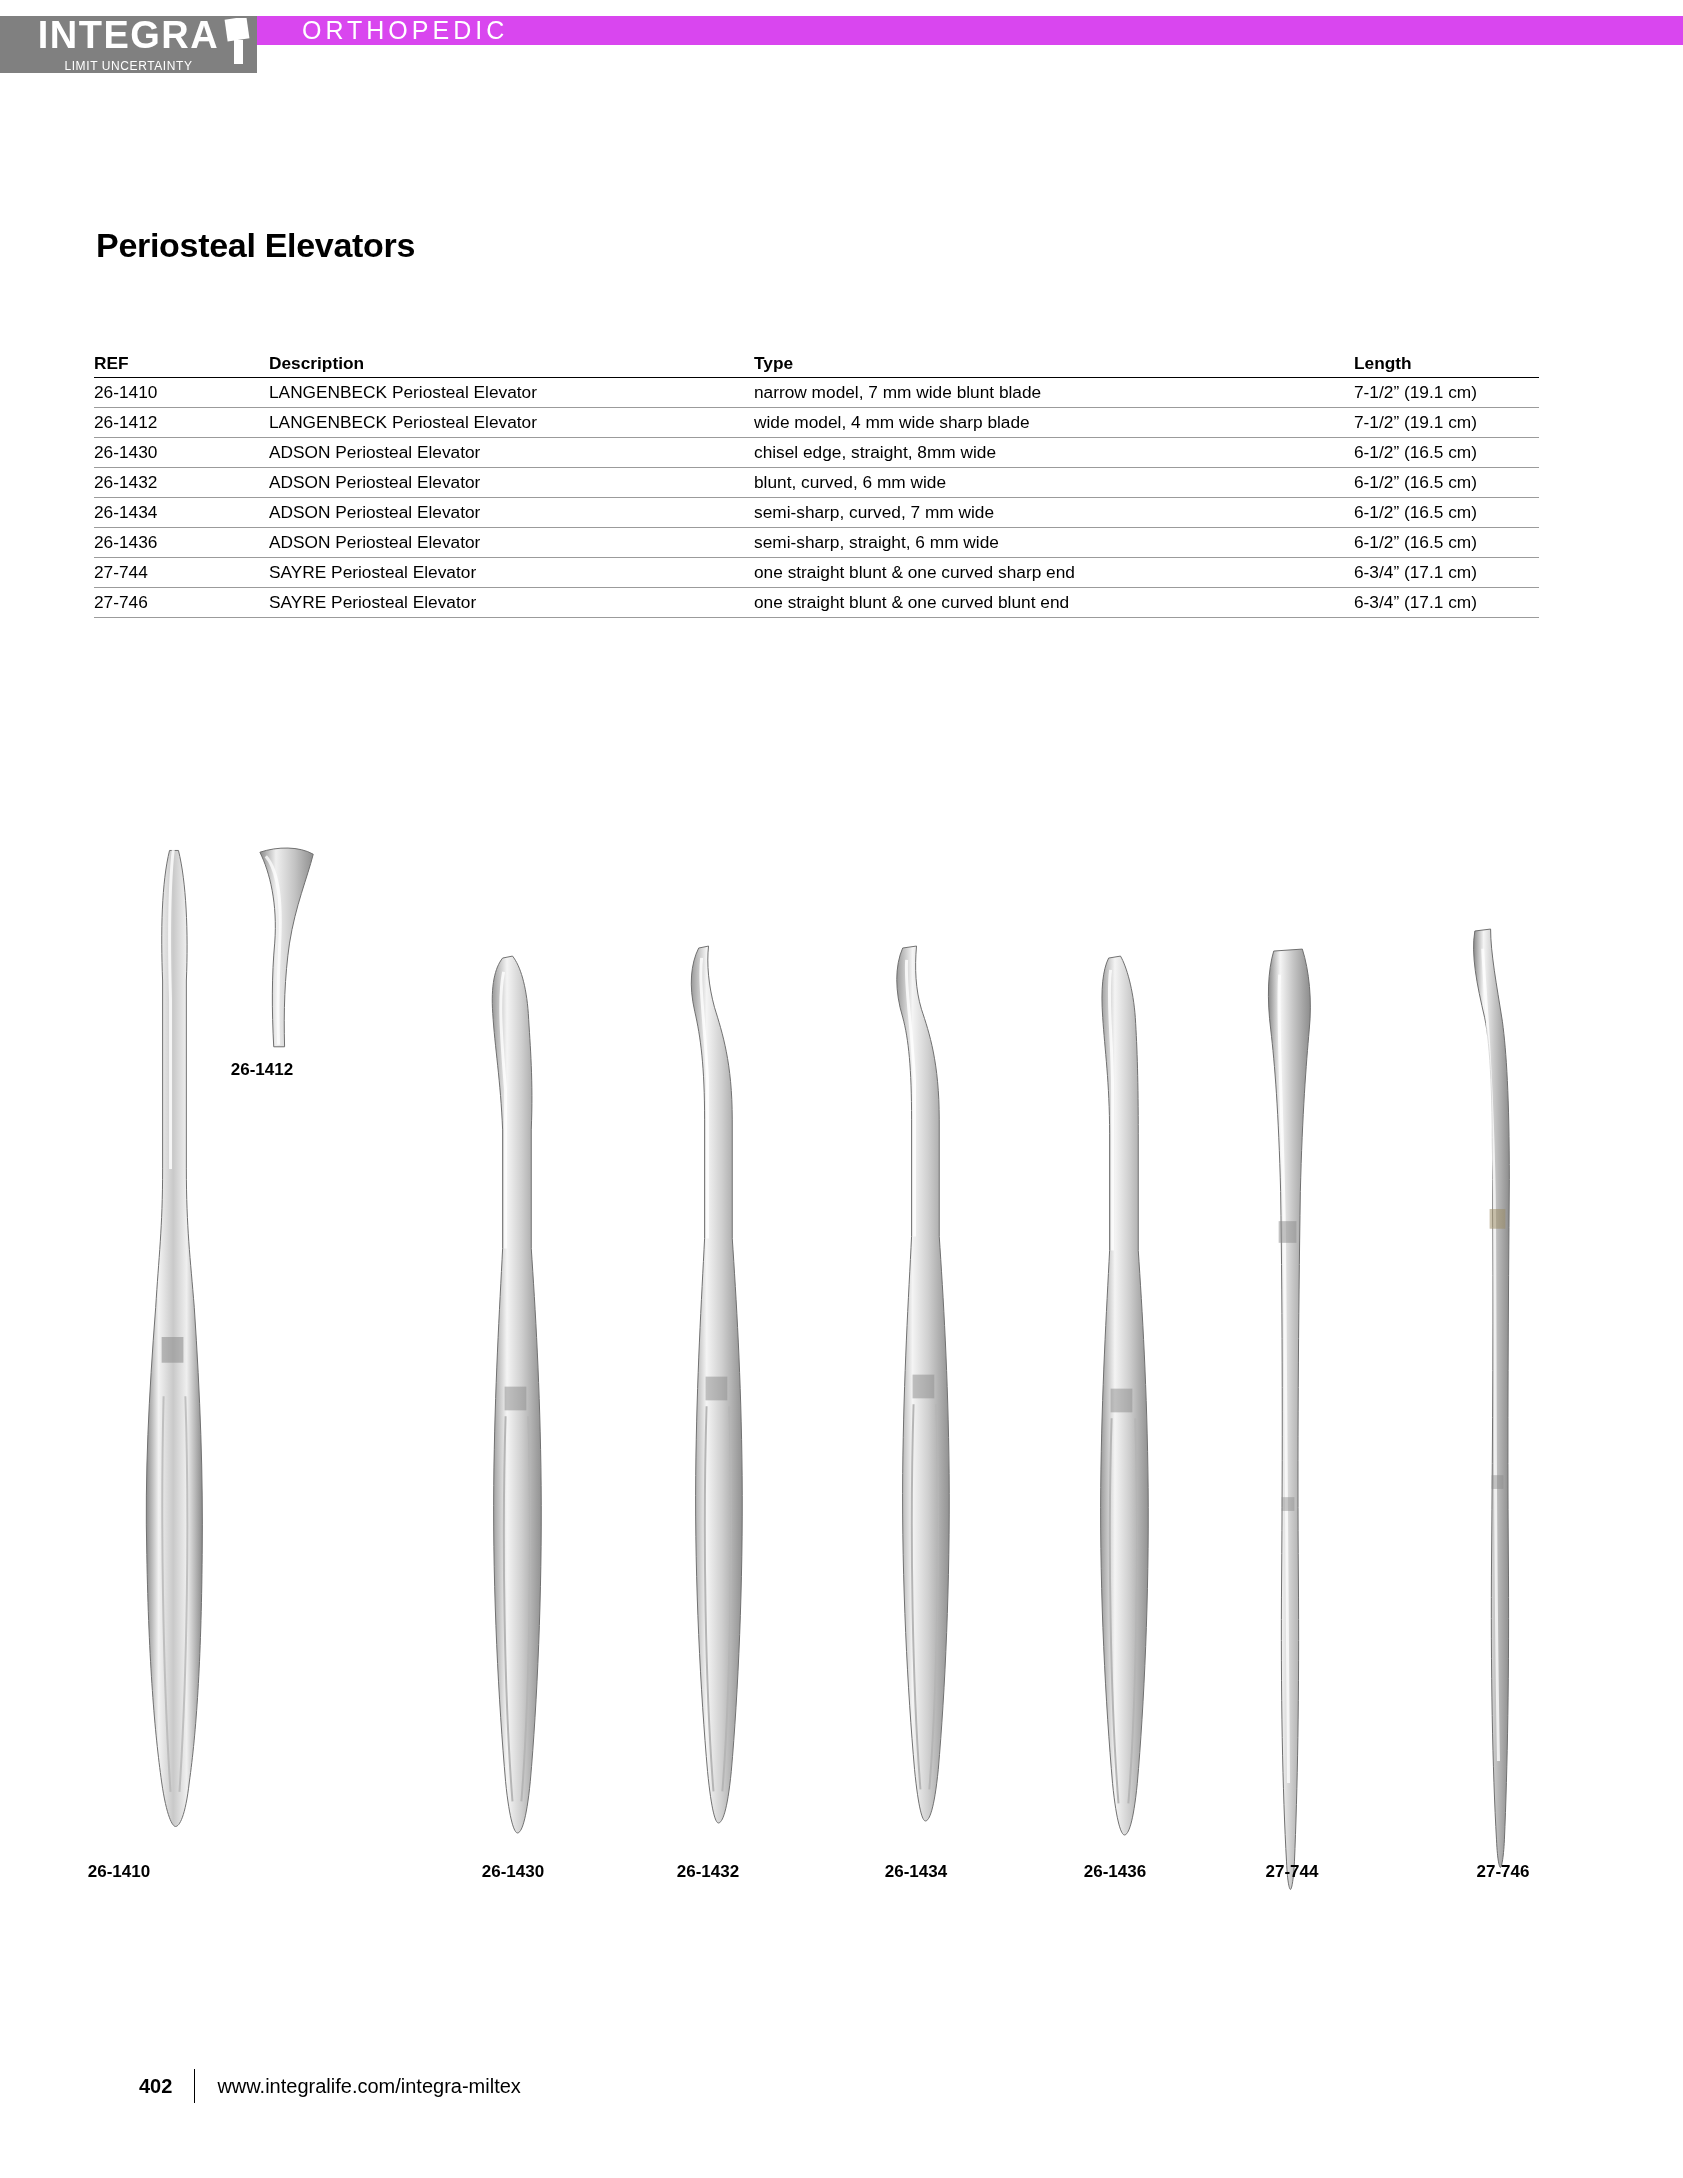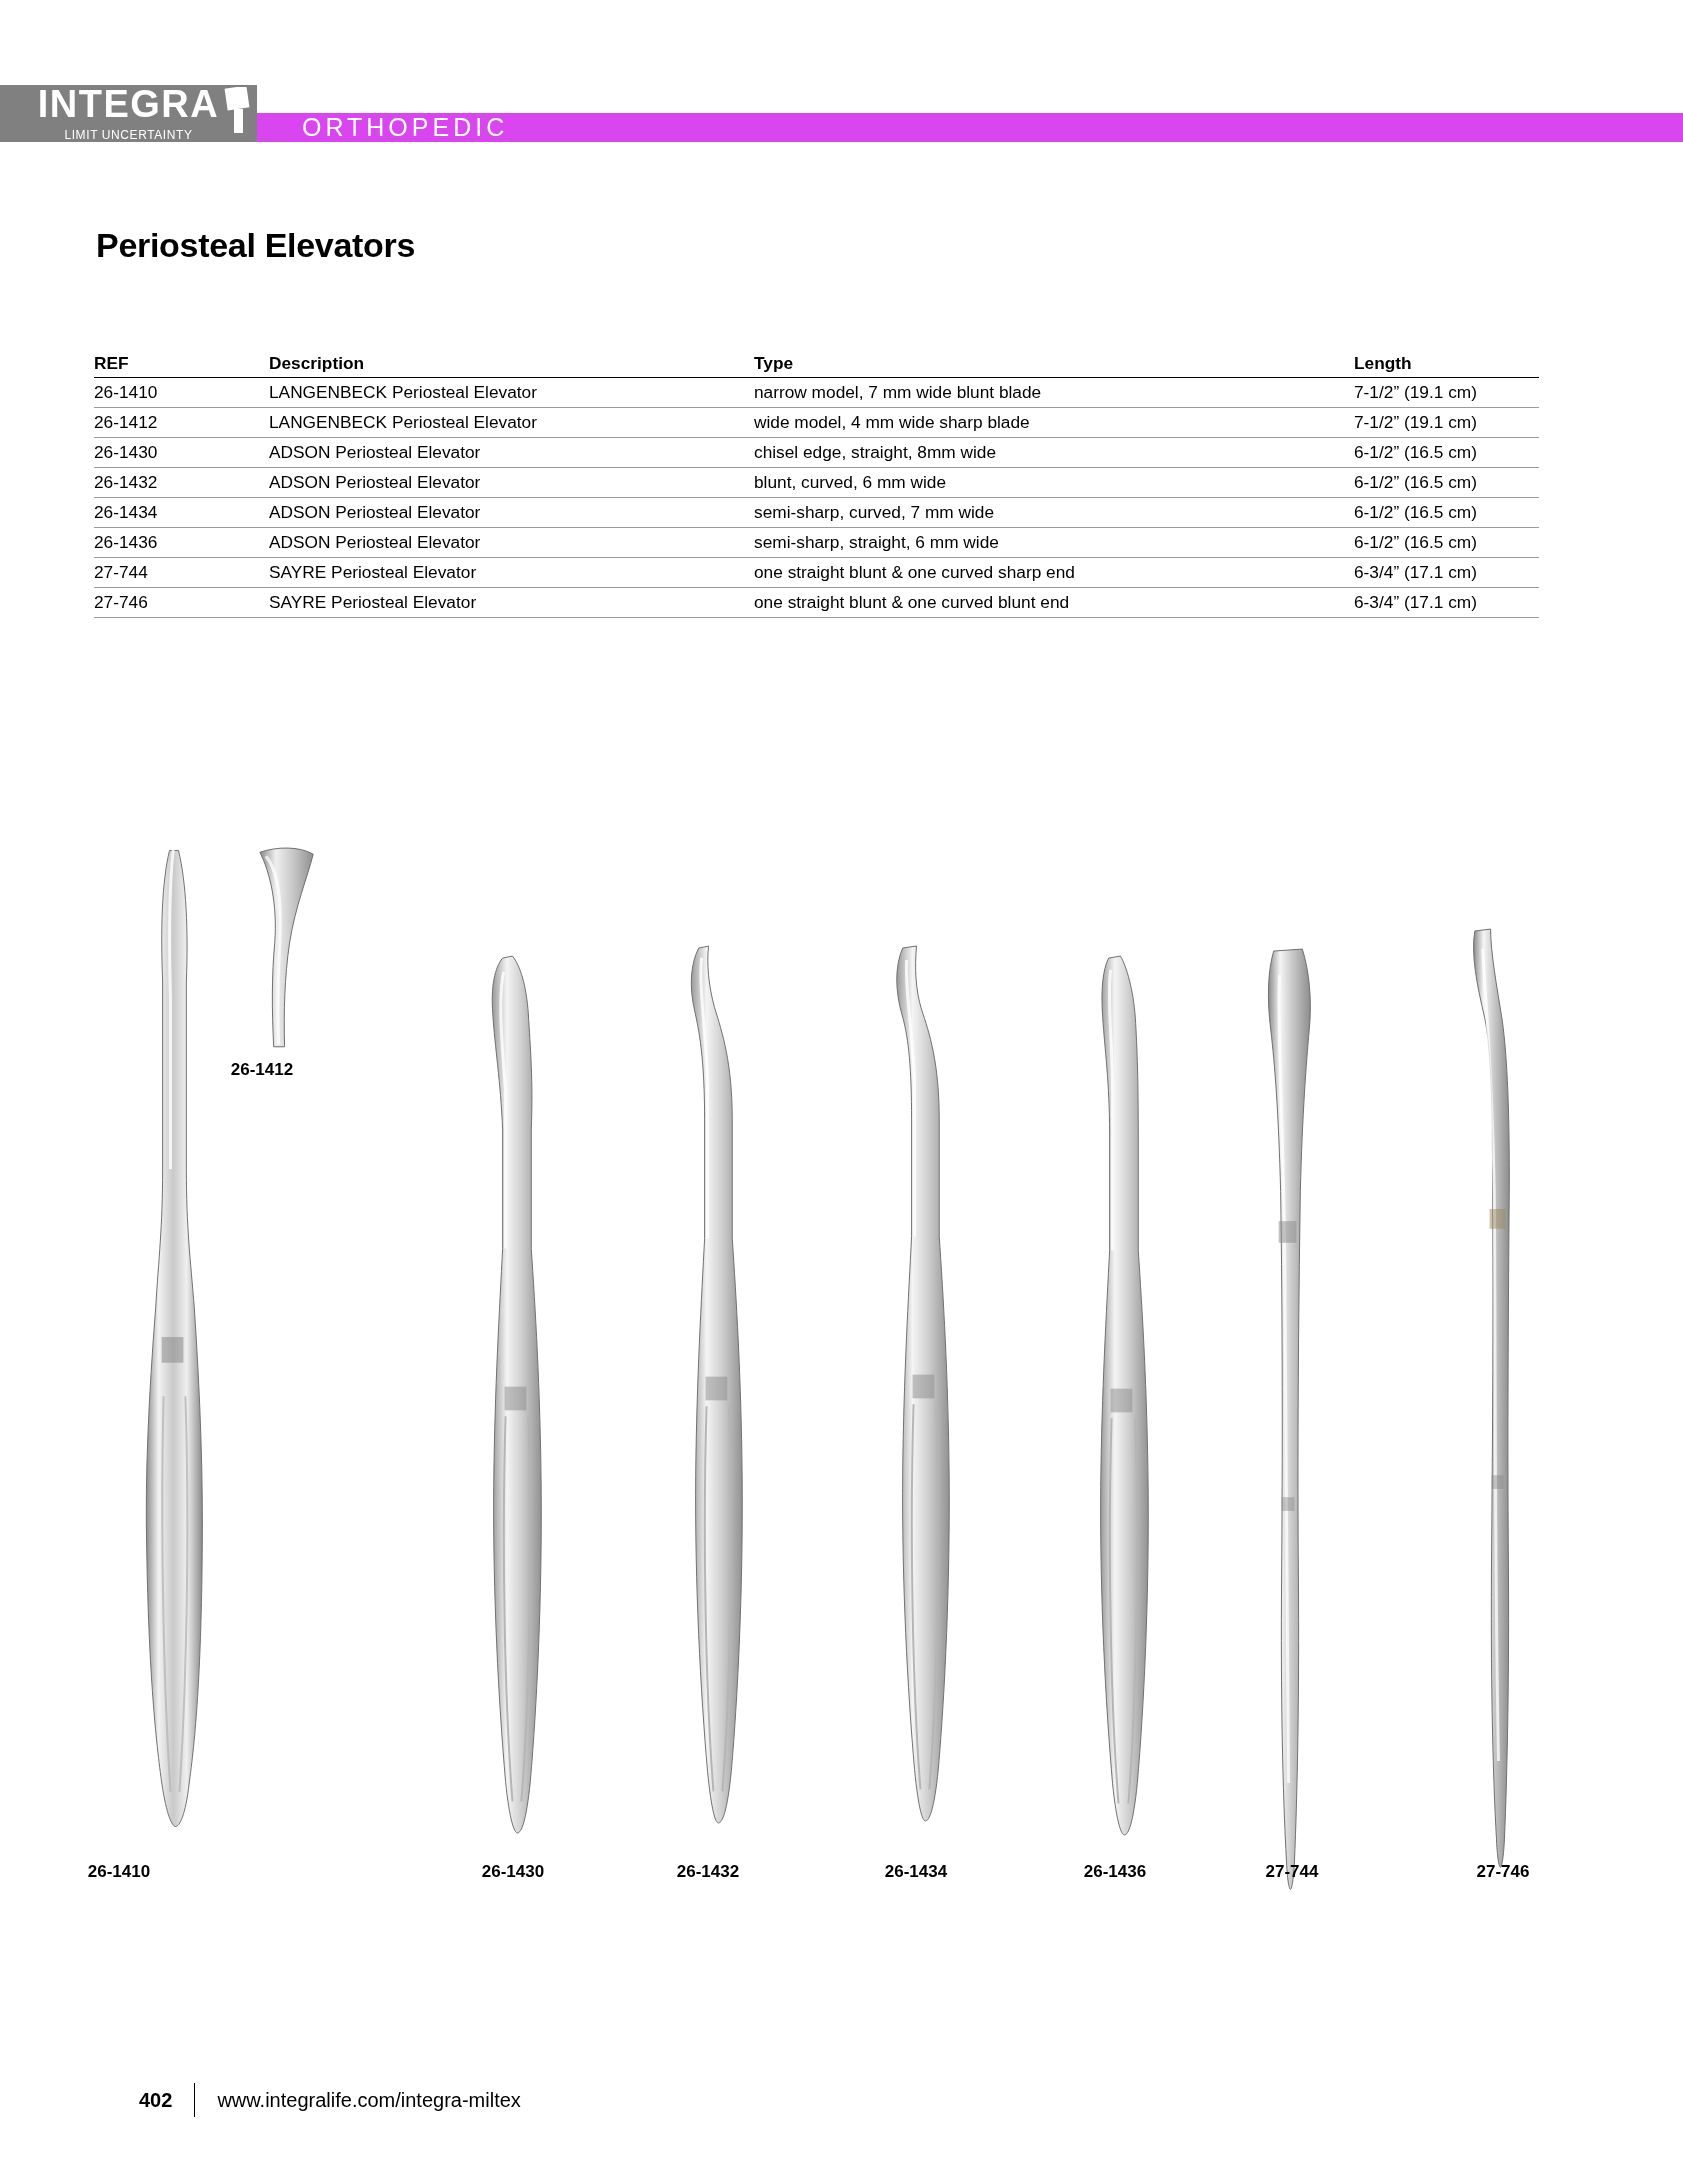--- a/index.html
+++ b/index.html
@@ -8,22 +8,22 @@
     width:1683px; height:2178px;
     background:#ffffff;
     font-family:"Liberation Sans", sans-serif;
     color:#000000;
     position:relative;
     overflow:hidden;
   }
 
   
   .header {
-    position:absolute; left:0; top:0; width:1683px; height:142px;
-    display:flex; align-items:flex-end;
+    position:absolute; left:0; top:16px; width:1683px; height:142px;
+    display:flex; align-items:flex-start;
   }
   .logo-block {
     width:257px; background:#808080; position:relative;
     display:flex; align-items:center; justify-content:center;
   }
   .logo-wrap { position:relative; text-align:center; }
   .logo-name {
     font-size:38px; font-weight:bold; letter-spacing:1.5px;
     color:#ffffff; line-height:1; font-family:"Liberation Sans", sans-serif;
   }
@@ -71,21 +71,21 @@
   .figures { position:absolute; left:0; top:822px; width:1683px; height:1129px; }
   .fig { position:absolute; }
   .fig svg { display:block; }
   .fig-label {
     position:absolute; font-size:17px; font-weight:bold; text-align:center;
     width:178px;
   }
 
   
   .footer {
-    position:absolute; left:0; bottom:4px; width:1368px; height:119px;
+    position:absolute; left:0; bottom:18px; width:1368px; height:119px;
   }
   .footer-inner {
     position:absolute; left:139px; top:28px;
     display:flex; align-items:center;
   }
   .page-num { font-size:20px; font-weight:bold; }
   .footer-div {
     width:1px; height:34px; background:#000000; margin:0 22px;
   }
   .footer-url { font-size:20px; }

